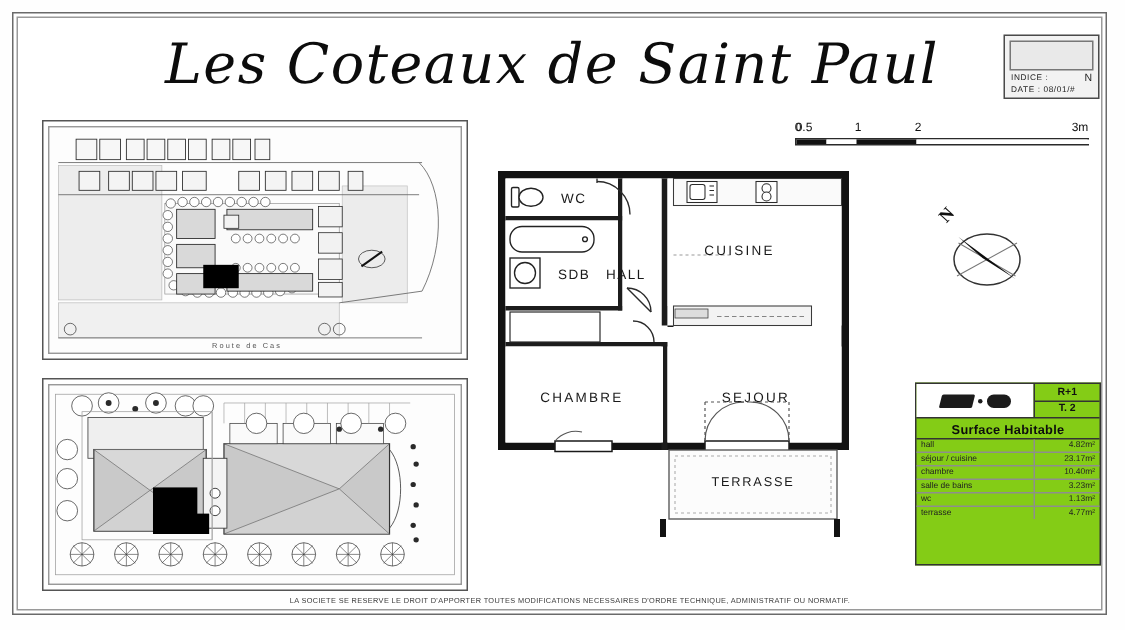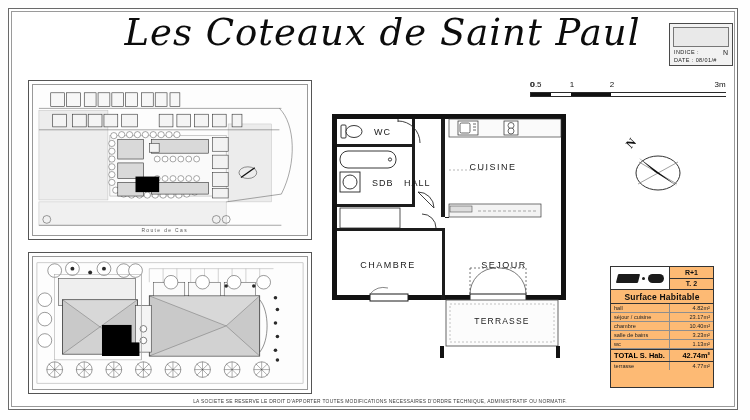--- a/index.html
+++ b/index.html
@@ -5,23 +5,23 @@
   html,body{margin:0;padding:0;background:#ffffff;}
   body{width:750px;height:420px;overflow:hidden;
        font-family:"Liberation Sans",sans-serif;color:#111;}
   #sheet{position:relative;width:750px;height:420px;background:#fefefe;}
   .frame{position:absolute;left:8px;top:8px;width:730px;height:402px;
          border:1px solid #6a6a6a;box-sizing:border-box;background:#fff;}
   .frame2{position:absolute;left:11px;top:11px;width:724px;height:396px;
          border:1px solid #9a9a9a;box-sizing:border-box;pointer-events:none;}
 
   
-  .title{position:absolute;left:110px;top:8px;width:545px;height:50px;
+  .title{position:absolute;left:110px;top:18px;width:545px;height:50px;
          font-family:"DejaVu Serif",serif;font-style:italic;
-         font-size:37px;line-height:50px;text-align:center;color:#0c0c0c;
+         font-size:37px;line-height:50px;text-align:left;color:#0c0c0c;
          letter-spacing:1px;white-space:nowrap;font-weight:400;}
 
   
   .indice{position:absolute;left:669px;top:23px;width:64px;height:43px;
           border:1px solid #4a4a4a;background:#f2f2f2;box-sizing:border-box;}
   .ind-bar{position:absolute;left:3px;top:3px;width:56px;height:20px;
            border:1px solid #777;background:#e9e9e9;box-sizing:border-box;
            display:flex;align-items:flex-end;padding:1px;gap:1px;}
   .ind-bar i{flex:1;background:#333;}
   .ind-bar i:nth-child(odd){background:#555;}
@@ -47,22 +47,22 @@
 
   
   #planArea{position:absolute;left:328px;top:108px;width:250px;height:262px;}
 
   
   .compass{position:absolute;left:625px;top:140px;width:62px;height:62px;}
   .compass .nlab{position:absolute;left:2px;top:-4px;font-size:12px;
        font-weight:bold;color:#111;transform:rotate(-48deg);font-family:"Liberation Serif",serif;}
 
   
-  .stable{position:absolute;left:610px;top:266px;width:104px;height:122px;
-          border:1px solid #333;box-sizing:border-box;background:#fdba74;}
+  .stable{position:absolute;left:610px;top:255px;width:124px;height:122px;
+          border:1px solid #333;box-sizing:border-box;background:#84cc16;}
   .srow{display:flex;border-bottom:1px solid #8e8e8e;box-sizing:border-box;}
   .srow:last-child{border-bottom:none;}
   .sname{flex:1;padding:1px 3px;font-size:5.6px;color:#222;
          font-family:"Liberation Sans",sans-serif;white-space:nowrap;overflow:hidden;}
   .sval{width:44px;padding:1px 3px;font-size:5.6px;color:#222;text-align:right;
         border-left:1px solid #8e8e8e;box-sizing:border-box;white-space:nowrap;}
   .shead{display:flex;height:22px;border-bottom:1px solid #333;}
   .logo{flex:1;display:flex;align-items:center;justify-content:center;gap:3px;
         background:#fff;}
   .logo .lg1{width:22px;height:9px;background:#1b1b1b;
@@ -537,24 +537,20 @@
     </div>
     <div class="srow">
       <div class="sname">salle de bains</div>
       <div class="sval">3.23m²</div>
     </div>
     <div class="srow">
       <div class="sname">wc</div>
       <div class="sval">1.13m²</div>
     </div>
 
-    <div class="srow totalrow">
-      <div class="sname">TOTAL S. Hab.</div>
-      <div class="sval">42.74m²</div>
-    </div>
 
     <div class="srow">
       <div class="sname">terrasse</div>
       <div class="sval">4.77m²</div>
     </div>
   </div>
 
   <div class="disclaimer">LA SOCIETE SE RESERVE LE DROIT D'APPORTER TOUTES MODIFICATIONS NECESSAIRES D'ORDRE TECHNIQUE, ADMINISTRATIF OU NORMATIF.</div>
 
 </div>

